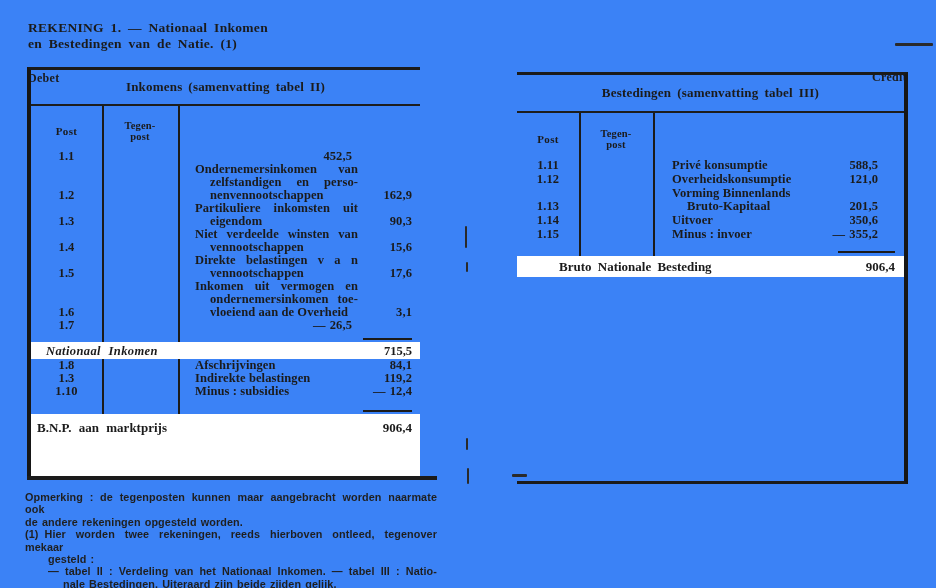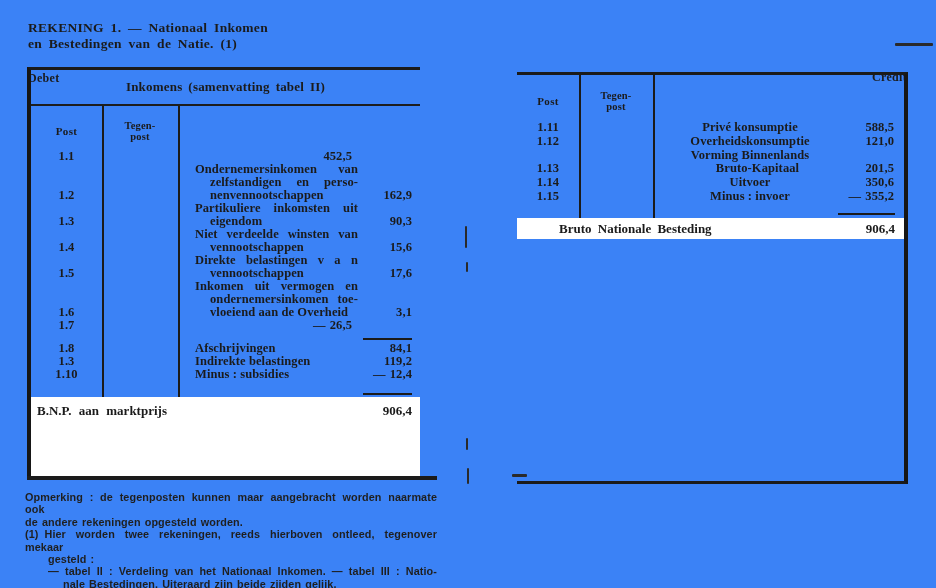--- a/index.html
+++ b/index.html
@@ -50,23 +50,23 @@
                       font-weight:700; font-size:10.5px; line-height:11px; letter-spacing:.2px; }
   .colhead .post-h, .colhead .tegen-h { padding-top:6px; }
 
   .row { display:grid; grid-template-columns:var(--cols); align-items:end;
          font-weight:700; font-size:12.5px; letter-spacing:.1px; z-index:2; }
   .left-grid  .row { line-height:13px; }
   .right-grid .row { line-height:13.8px; }
   .row .post  { text-align:center; }
   .row .value { text-align:right; word-spacing:1px; }
   .left-grid  .row .value { padding-right:8px; }
-  .right-grid .row .value { padding-right:10px; }
+  .right-grid .row .value { padding-right:26px; }
   .left-grid  .row .desc { padding-left:17px; padding-right:2px; }
-  .right-grid .row .desc { padding-left:19px; padding-right:2px;text-align:center; }
+  .right-grid .row .desc { padding-left:19px; padding-right:2px; }
   .desc .line.cont { margin-left:15px; }
   .desc .line.just { text-align:justify; text-align-last:justify; }
 
   .rule-row { position:relative; }
   .left-grid  .rule-row.r1 { height:10px; }
   .left-grid  .rule-row.r2 { height:16px; }
   .right-grid .rule-row.r1 { height:14px; }
   .vrule { position:absolute; height:2px; background:#1b1b1b; }
   .left-grid  .vrule { right:8px; bottom:2px; width:49px; }
   .right-grid .vrule { right:9px; bottom:3px; width:57px; }
@@ -188,20 +188,24 @@
     <div class="cell post">1.7</div>
     <div class="cell tegenpost"></div>
     <div class="cell value">— 26,5</div>
   </div>
 </div>
 
       <div class="rule-row r1">
         <div class="vrule"></div>
       </div>
 
+      <div class="srow subtotal-row cover">
+        <span class="lab">Nationaal Inkomen</span>
+        <span class="val">715,5</span>
+      </div>
 
       <div>
   <div class="row">
     <div class="cell post">1.8</div>
     <div class="cell tegenpost"></div>
     <div class="cell desc">
               <div class="line">Afschrijvingen</div>
             </div>
     <div class="cell value">84,1</div>
   </div>
@@ -231,20 +235,21 @@
 
       <div class="srow total-row cover">
         <span class="lab">B.N.P. aan marktprijs</span>
         <span class="val">906,4</span>
       </div>
     </div>
   </div>
   <div class="bottom-bar"></div>
 
   <div class="tbl right">
+    <div class="tbl-header">Bestedingen (samenvatting tabel III)</div>
     <div class="tbl-grid right-grid">
       <div class="vline v1"></div>
       <div class="vline v2"></div>
 
       <div class="colhead">
         <div class="post-h">Post</div>
         <div class="tegen-h">
           <div>Tegen-</div>
           <div>post</div>
         </div>

